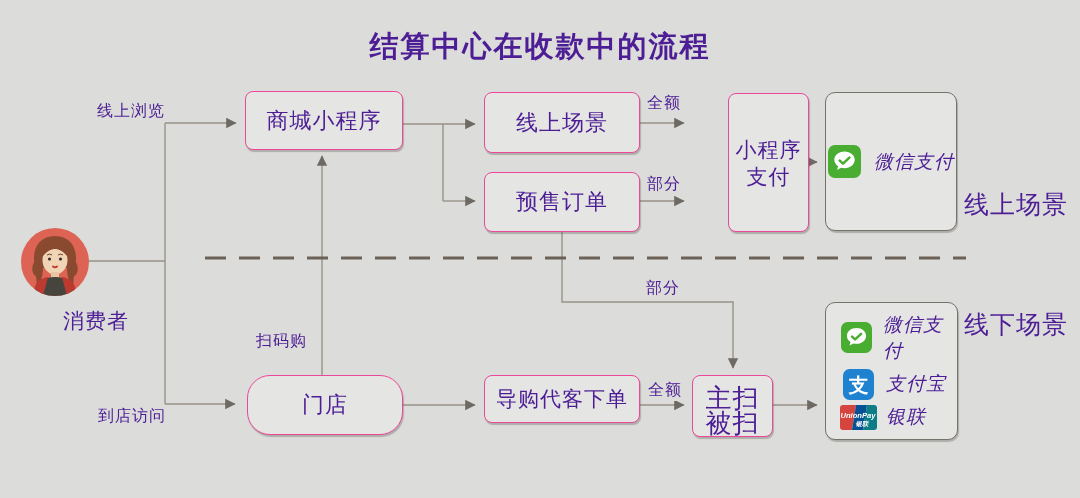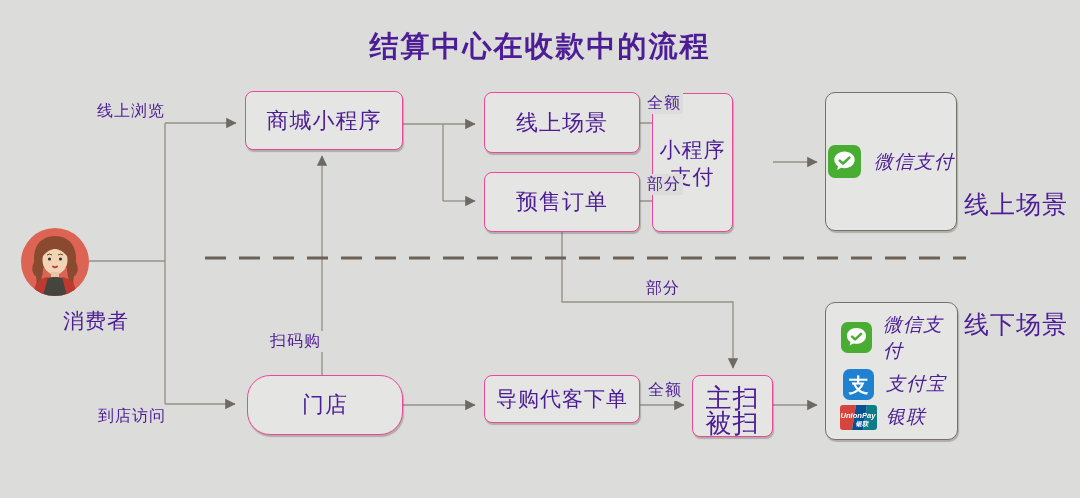--- a/index.html
+++ b/index.html
@@ -90,21 +90,21 @@
       <rect x="30" y="44" width="8" height="8" fill="#e8c5a6"></rect>
       <path d="M14 68 C15 54 24 49 34 49 C44 49 53 54 54 68 Z" fill="#45453e"></path>
       <path d="M12 68 C13 54 20 50 27 49 L22 68 Z M56 68 C55 54 48 50 41 49 L46 68 Z" fill="#bc3a30"></path>
     </g>
   </svg>
   <div id="actor-label">消费者</div>
 
   <div class="node" style="left:245px;top:91px;width:158px;height:59px;">商城小程序</div>
   <div class="node" style="left:484px;top:92px;width:156px;height:61px;">线上场景</div>
   <div class="node" style="left:484px;top:172px;width:156px;height:60px;">预售订单</div>
-  <div class="node two-line" style="left:652px;top:93px;width:81px;height:139px;">
+  <div class="node two-line" style="left:728px;top:93px;width:81px;height:139px;">
     <span>小程序</span>
     <span>支付</span>
   </div>
   <div class="node" style="left:247px;top:375px;width:156px;height:60px;border-radius:23px;">门店</div>
   <div class="node" style="left:484px;top:375px;width:156px;height:48px;font-size:21px;">导购代客下单</div>
   <div class="node two-line" style="left:692px;top:375px;width:81px;height:62px;line-height:25px;font-size:26px;justify-content:flex-end;">
     <span>主扫</span>
     <span>被扫</span>
   </div>
 
@@ -146,21 +146,21 @@
         <text x="18" y="12.5" text-anchor="middle" font-size="7.6" font-style="italic" font-weight="bold" fill="#ffffff">UnionPay</text>
         <text x="22" y="20.5" text-anchor="middle" font-size="6.4" font-style="italic" font-weight="bold" fill="#ffffff">银联</text>
       </svg>
       </span>
       <span class="pay-label">银联</span>
     </div>
   </div>
 
   <div class="edge-label" style="left:95px;top:101px;">线上浏览</div>
   <div class="edge-label" style="left:96px;top:406px;">到店访问</div>
-  <div class="edge-label" style="left:268px;top:331px;">扫码购</div>
+  <div class="edge-label" style="left:254px;top:331px;">扫码购</div>
   <div class="edge-label" style="left:645px;top:93px;">全额</div>
   <div class="edge-label" style="left:645px;top:174px;">部分</div>
   <div class="edge-label" style="left:644px;top:278px;">部分</div>
   <div class="edge-label" style="left:646px;top:380px;">全额</div>
 
   <div class="scene-label" style="left:964px;top:188px;">线上场景</div>
   <div class="scene-label" style="left:964px;top:308px;">线下场景</div>
 
 </div>
 

